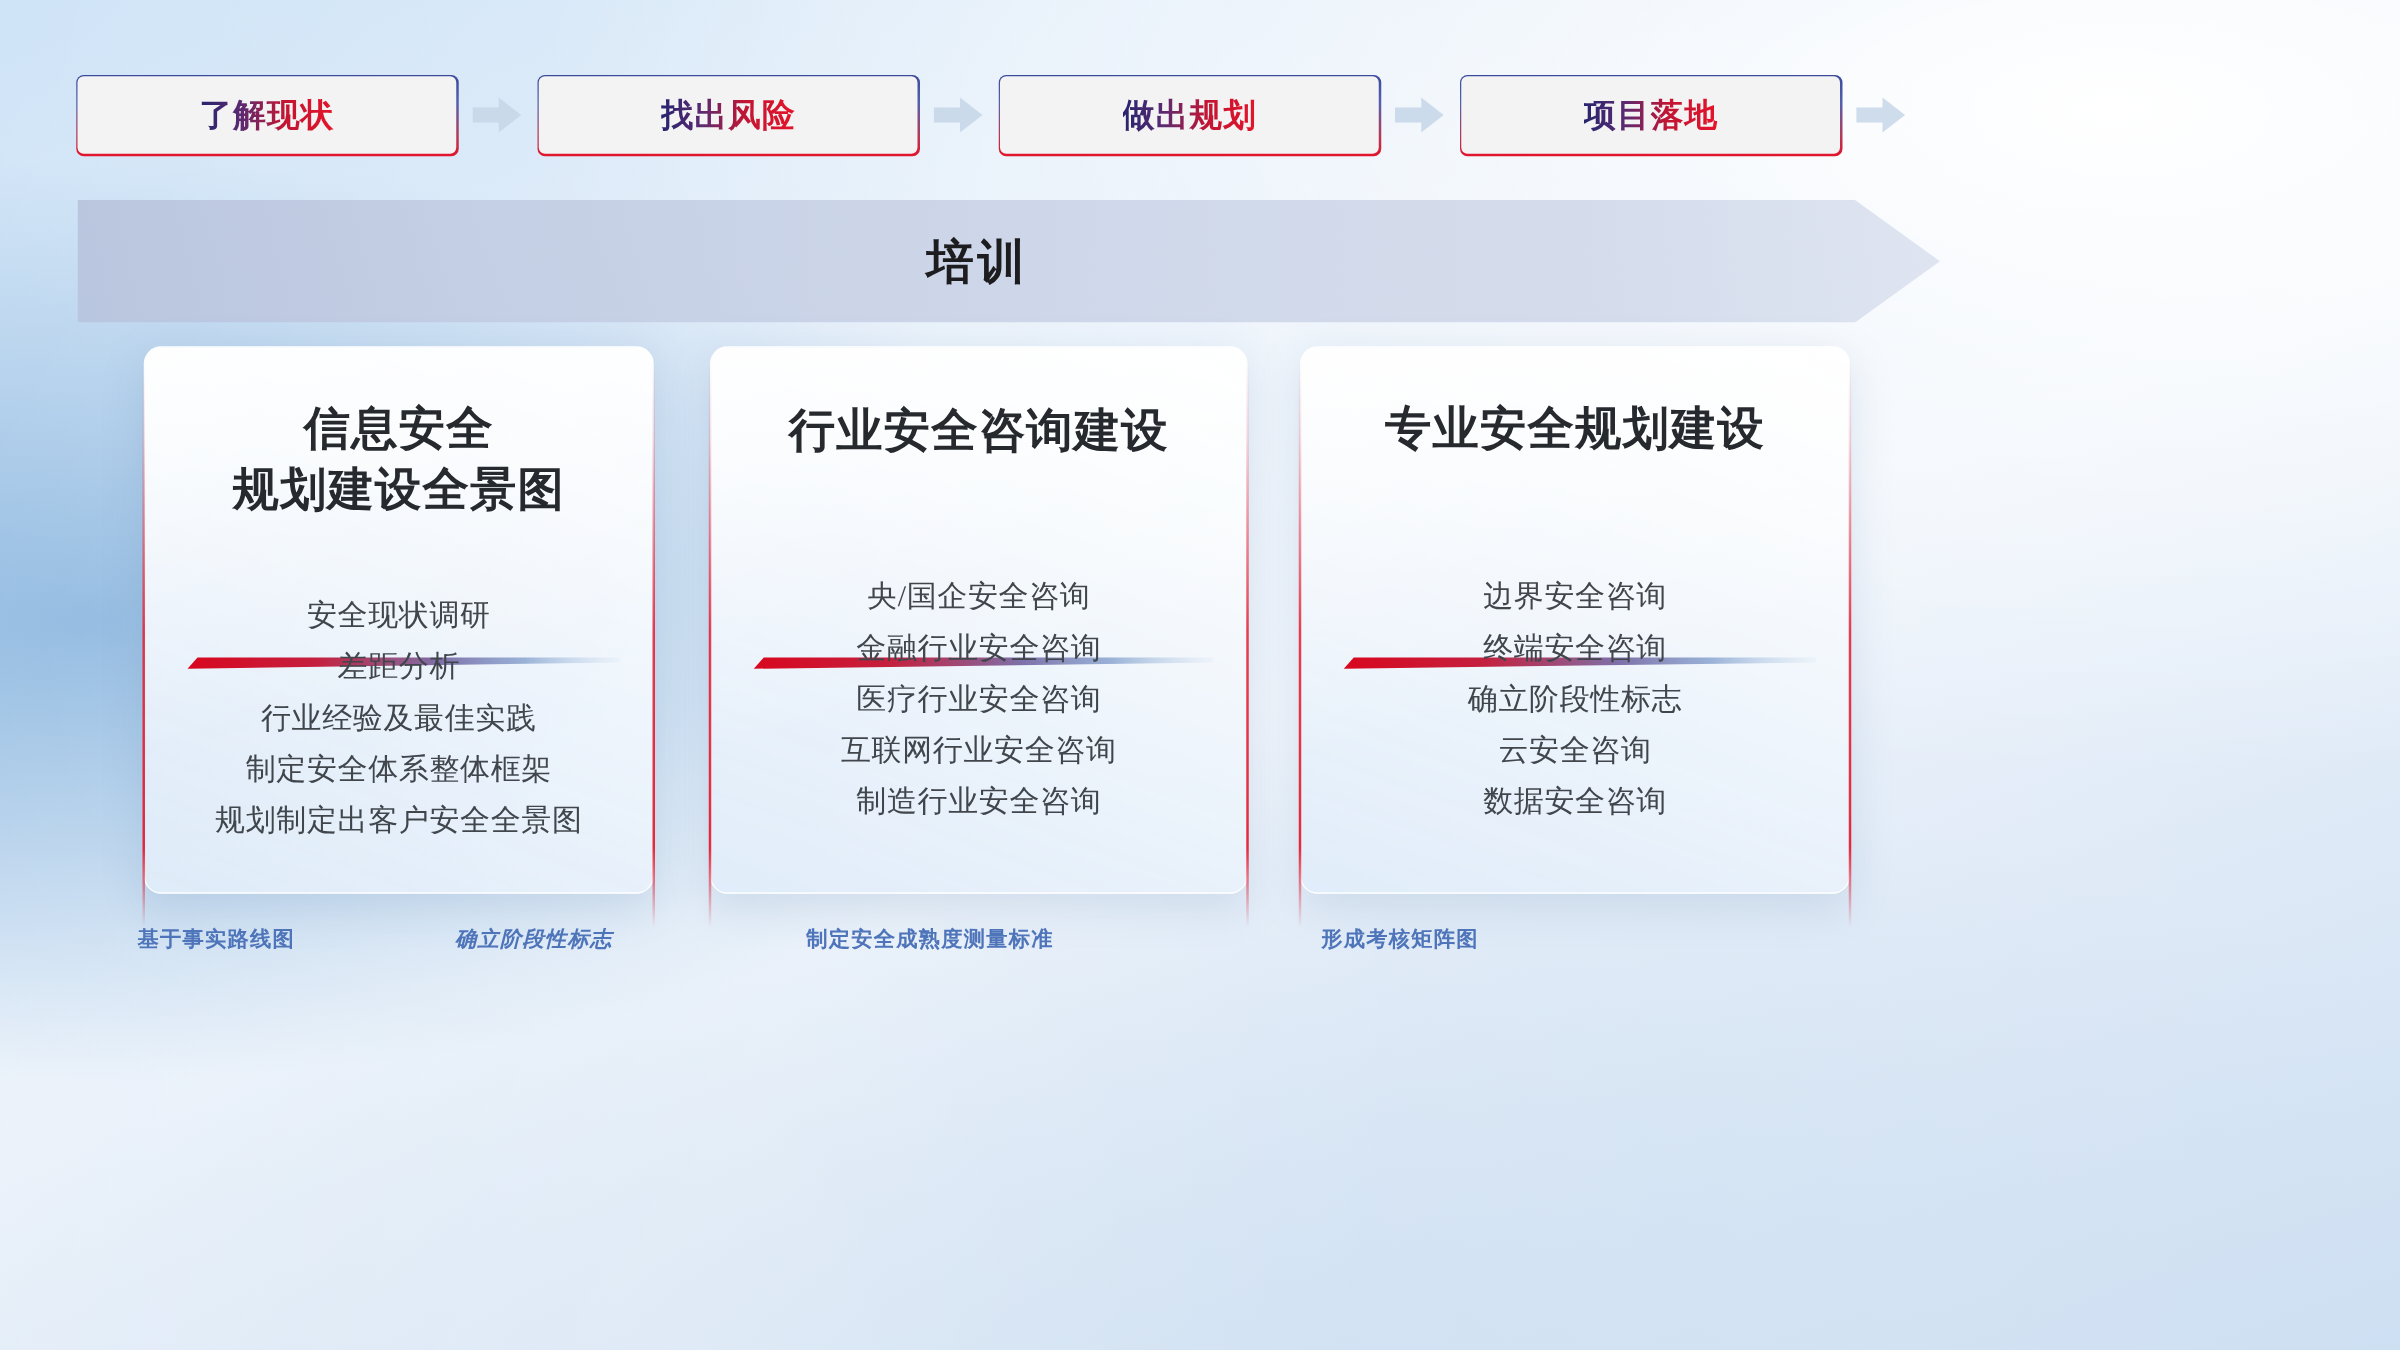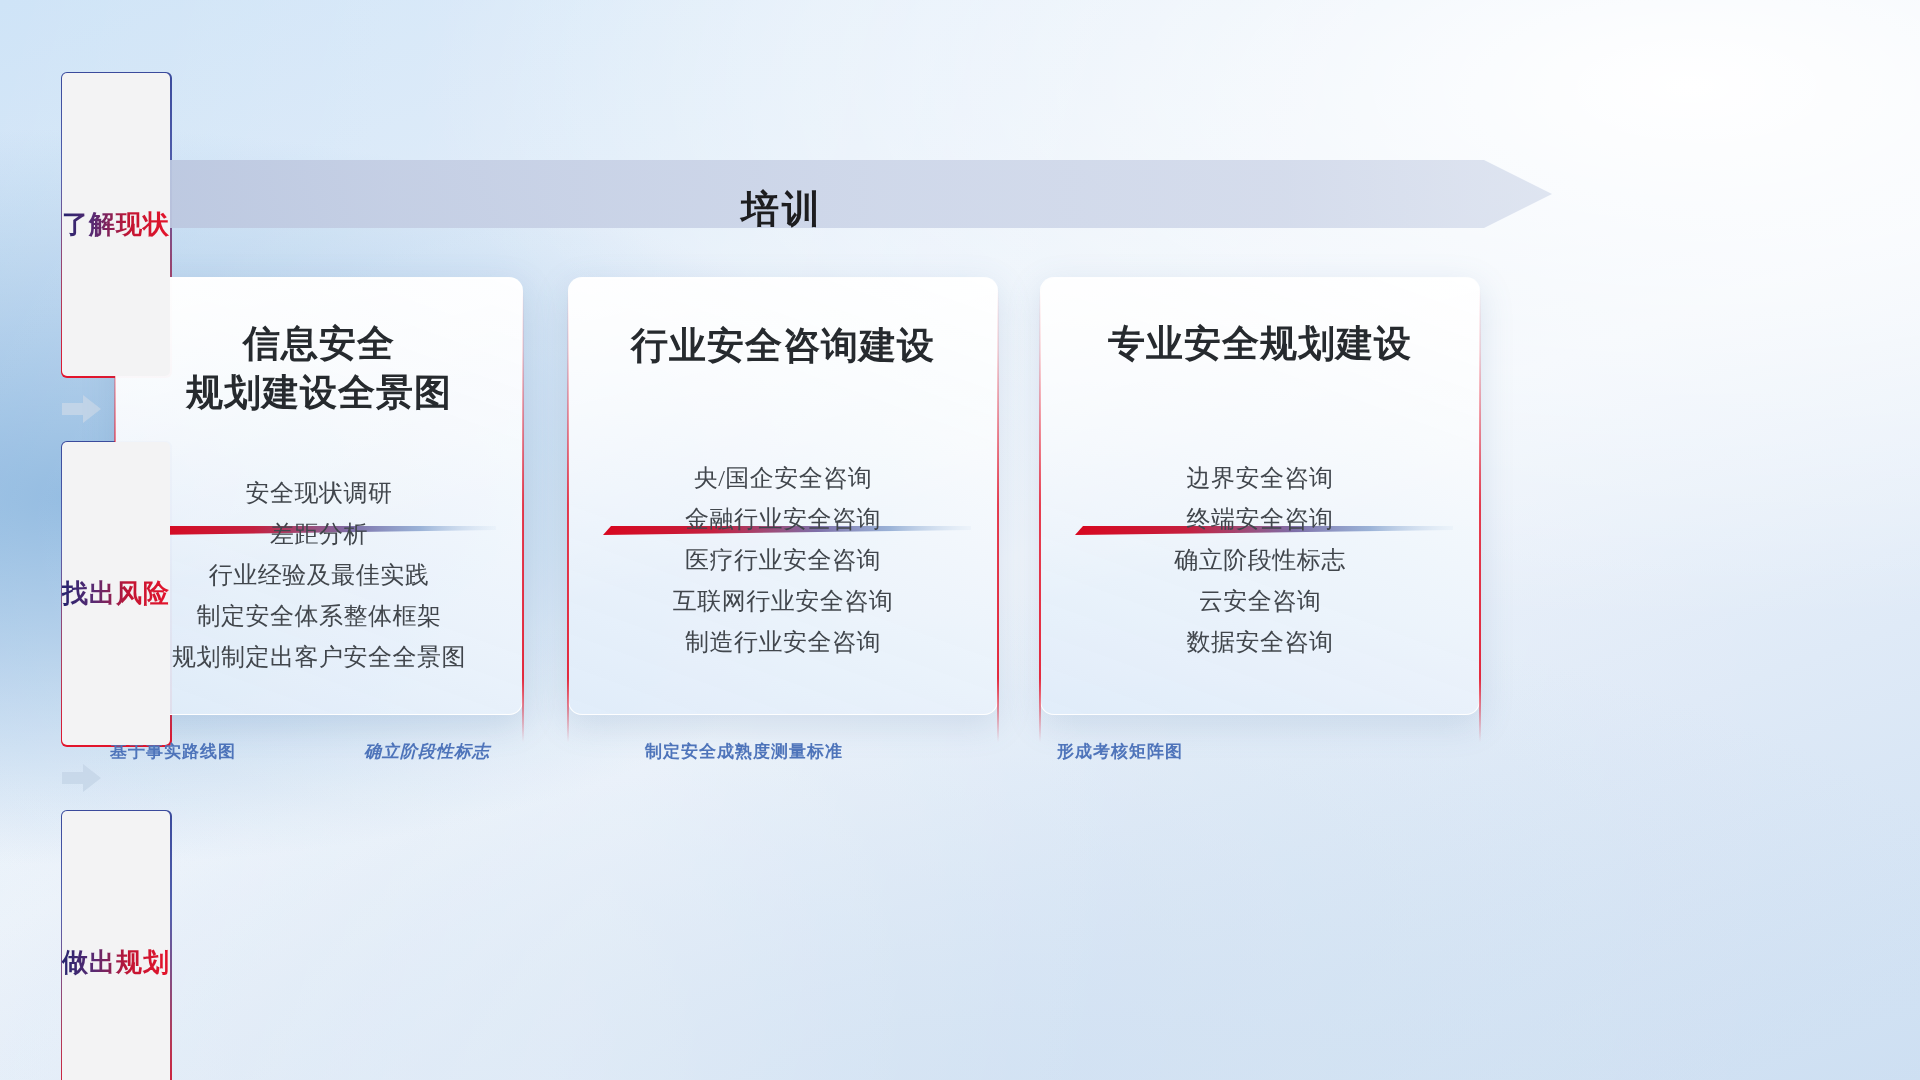--- a/index.html
+++ b/index.html
@@ -21,22 +21,22 @@
       linear-gradient(160deg, #cfe4f7 0%, #dbe9f8 26%, #eef4fb 52%, #dfeaf7 74%, #cddff2 100%);
   }
   #bg-sheen {
     position:absolute; left:0; top:0; width:100%; height:100%;
     background: linear-gradient(105deg, rgba(255,255,255,0) 0%, rgba(255,255,255,.55) 38%, rgba(255,255,255,.1) 62%, rgba(255,255,255,0) 100%);
     opacity:.45;
   }
 
   
   #steps {
-    position:absolute; left:62px; top:73px; width:1798px; height:62px;
-    display:flex; align-items:flex-start;flex-direction:column;
+    position:absolute; left:62px; top:61px; width:1798px; height:62px;
+    display:flex; align-items:center;
   }
   .step-box {
     flex:0 0 303px; height:62px;
     background:#f3f3f4;
     border-radius:5px;
     position:relative;
     display:flex; align-items:center; justify-content:center;
   }
   .step-box::before {
     content:""; position:absolute; inset:-1.5px; border-radius:6px;
@@ -55,21 +55,21 @@
     color:transparent; -webkit-text-fill-color:transparent;
   }
   .step-arrow {
     flex:0 0 66px; height:62px;
     display:flex; align-items:center; justify-content:center;
   }
   .step-arrow svg { display:block; }
 
   
   #banner {
-    position:absolute; left:62px; top:160px; width:1490px; height:68px;text-align:right;
+    position:absolute; left:62px; top:160px; width:1490px; height:98px;text-align:right;
   }
   #banner svg { display:block; width:100%; height:100%; }
   #banner-label {
     position:absolute; left:0; top:0; width:1440px; height:98px;
     display:flex; align-items:center; justify-content:center;
     font-size:38px; font-weight:700; color:#1d1d1f; letter-spacing:3px;
   }
 
   
   #cards {

